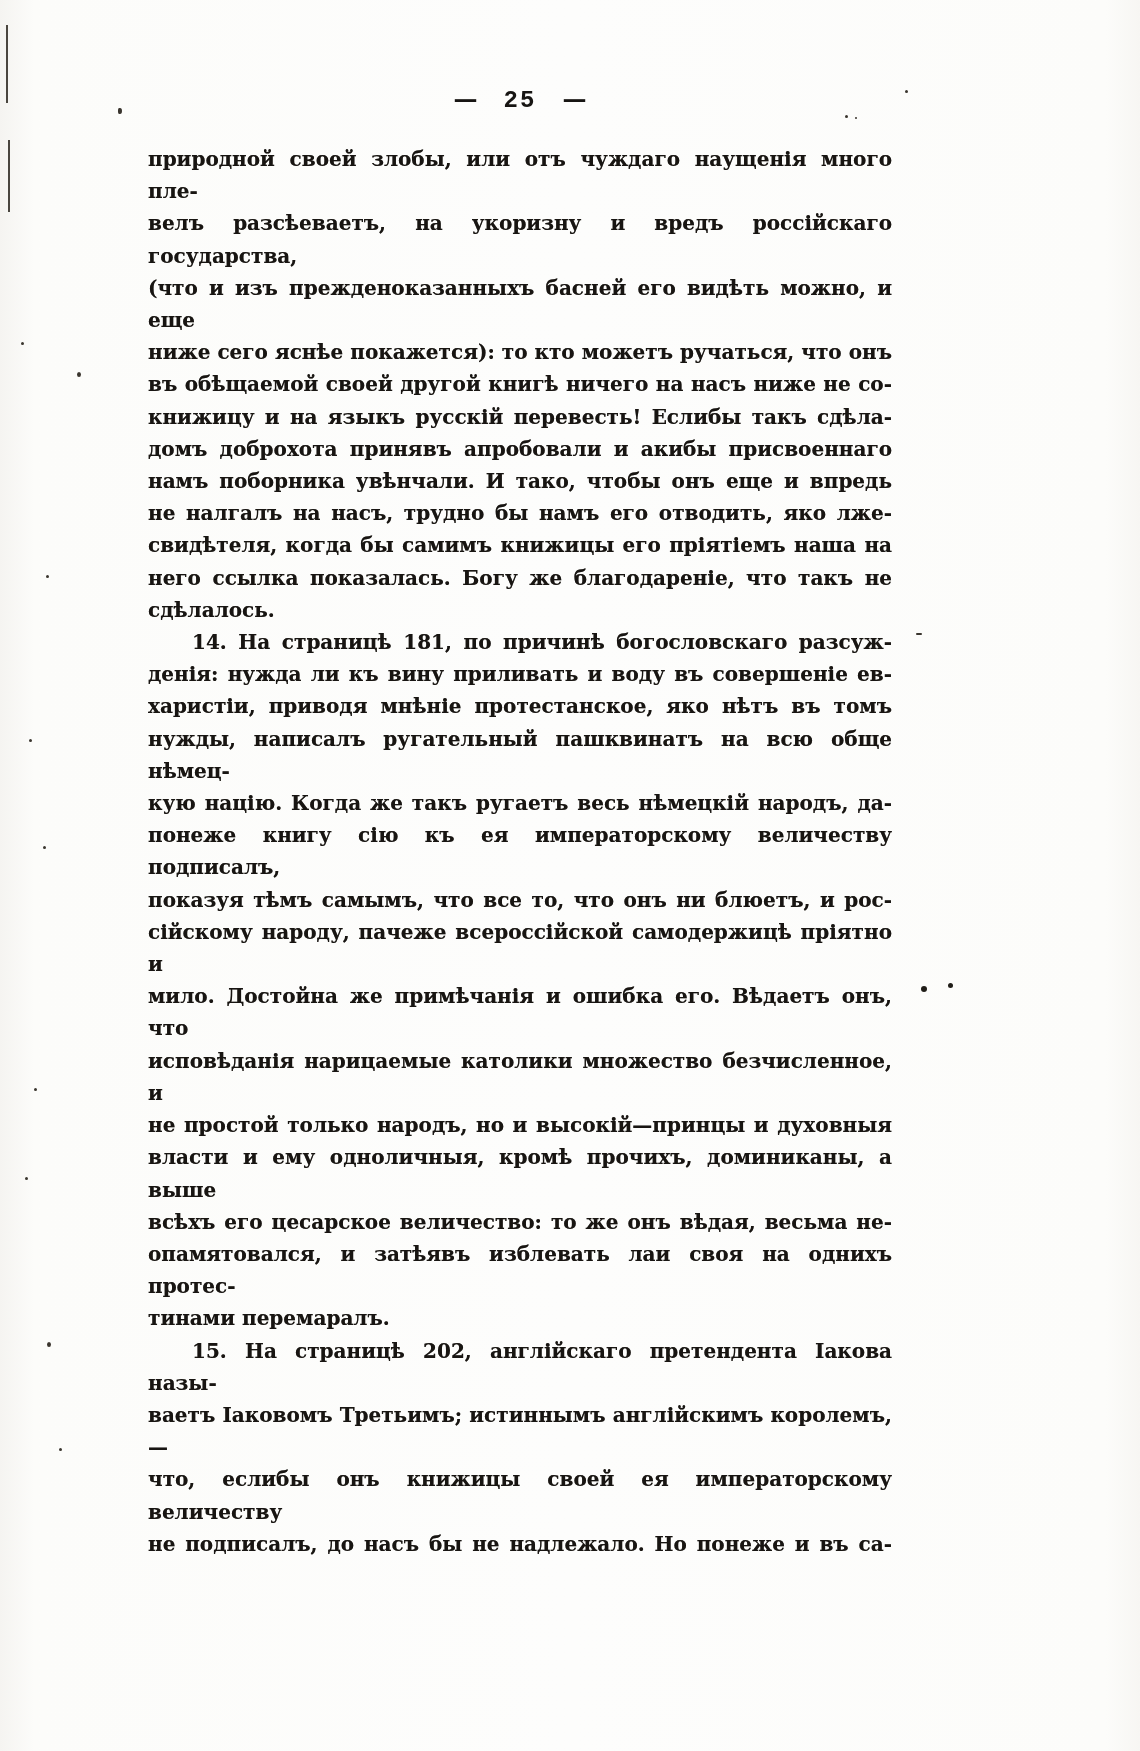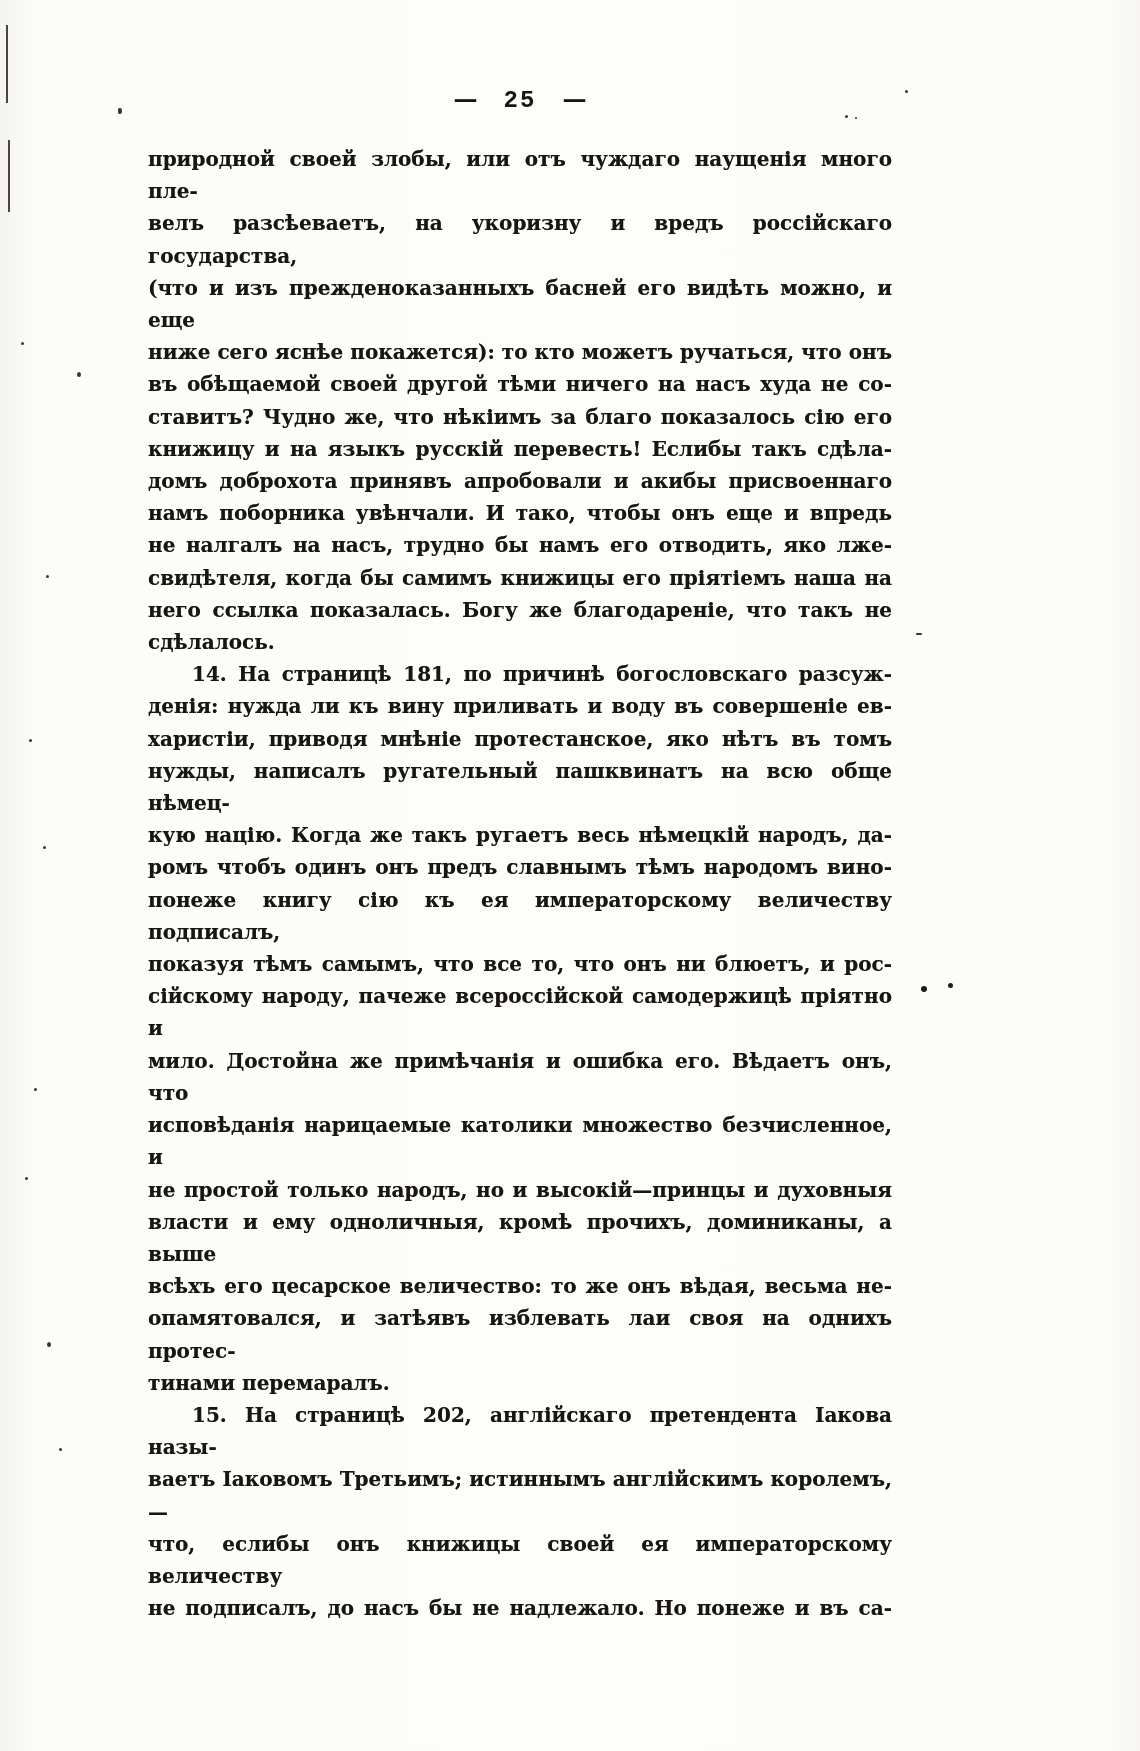--- a/index.html
+++ b/index.html
@@ -125,38 +125,36 @@
     <span class="dash">—</span>
   </header>
 
   <main class="text-block">
 
     <div class="para">
       <div class="line">природной своей злобы, или отъ чуждаго наущенія много пле-</div>
       <div class="line">велъ разсѣеваетъ, на укоризну и вредъ россійскаго государства,</div>
       <div class="line">(что и изъ прежденоказанныхъ басней его видѣть можно, и еще</div>
       <div class="line">ниже сего яснѣе покажется): то кто можетъ ручаться, что онъ</div>
-      <div class="line">въ обѣщаемой своей другой тѣми ничего на насъ худа не со-</div>
-      <div class="line">ставитъ? Чудно же, что нѣкіимъ за благо показалось сію его</div>
+      <div class="line">въ обѣщаемой своей другой книгѣ ничего на насъ ниже не со-</div>
       <div class="line">книжицу и на языкъ русскій перевесть! Еслибы такъ сдѣла-</div>
       <div class="line">домъ доброхота принявъ апробовали и акибы присвоеннаго</div>
       <div class="line">намъ поборника увѣнчали. И тако, чтобы онъ еще и впредь</div>
       <div class="line">не налгалъ на насъ, трудно бы намъ его отводить, яко лже-</div>
       <div class="line">свидѣтеля, когда бы самимъ книжицы его пріятіемъ наша на</div>
       <div class="line">него ссылка показалась. Богу же благодареніе, что такъ не</div>
       <div class="line flush">сдѣлалось.</div>
     </div>
 
     <div class="para">
       <div class="line indent">14. На страницѣ 181, по причинѣ богословскаго разсуж-</div>
       <div class="line">денія: нужда ли къ вину приливать и воду въ совершеніе ев-</div>
       <div class="line">харистіи, приводя мнѣніе протестанское, яко нѣтъ въ томъ</div>
       <div class="line">нужды, написалъ ругательный пашквинатъ на всю обще нѣмец-</div>
       <div class="line">кую націю. Когда же такъ ругаетъ весь нѣмецкій народъ, да-</div>
-      <div class="line">ромъ чтобъ одинъ онъ предъ славнымъ тѣмъ народомъ вино-</div>
       <div class="line">понеже книгу сію къ ея императорскому величеству подписалъ,</div>
       <div class="line">показуя тѣмъ самымъ, что все то, что онъ ни блюетъ, и рос-</div>
       <div class="line">сійскому народу, пачеже всероссійской самодержицѣ пріятно и</div>
       <div class="line">мило. Достойна же примѣчанія и ошибка его. Вѣдаетъ онъ, что</div>
       <div class="line">исповѣданія нарицаемые католики множество безчисленное, и</div>
       <div class="line">не простой только народъ, но и высокій—принцы и духовныя</div>
       <div class="line">власти и ему одноличныя, кромѣ прочихъ, доминиканы, а выше</div>
       <div class="line">всѣхъ его цесарское величество: то же онъ вѣдая, весьма не-</div>
       <div class="line">опамятовался, и затѣявъ изблевать лаи своя на однихъ протес-</div>
       <div class="line flush">тинами перемаралъ.</div>

